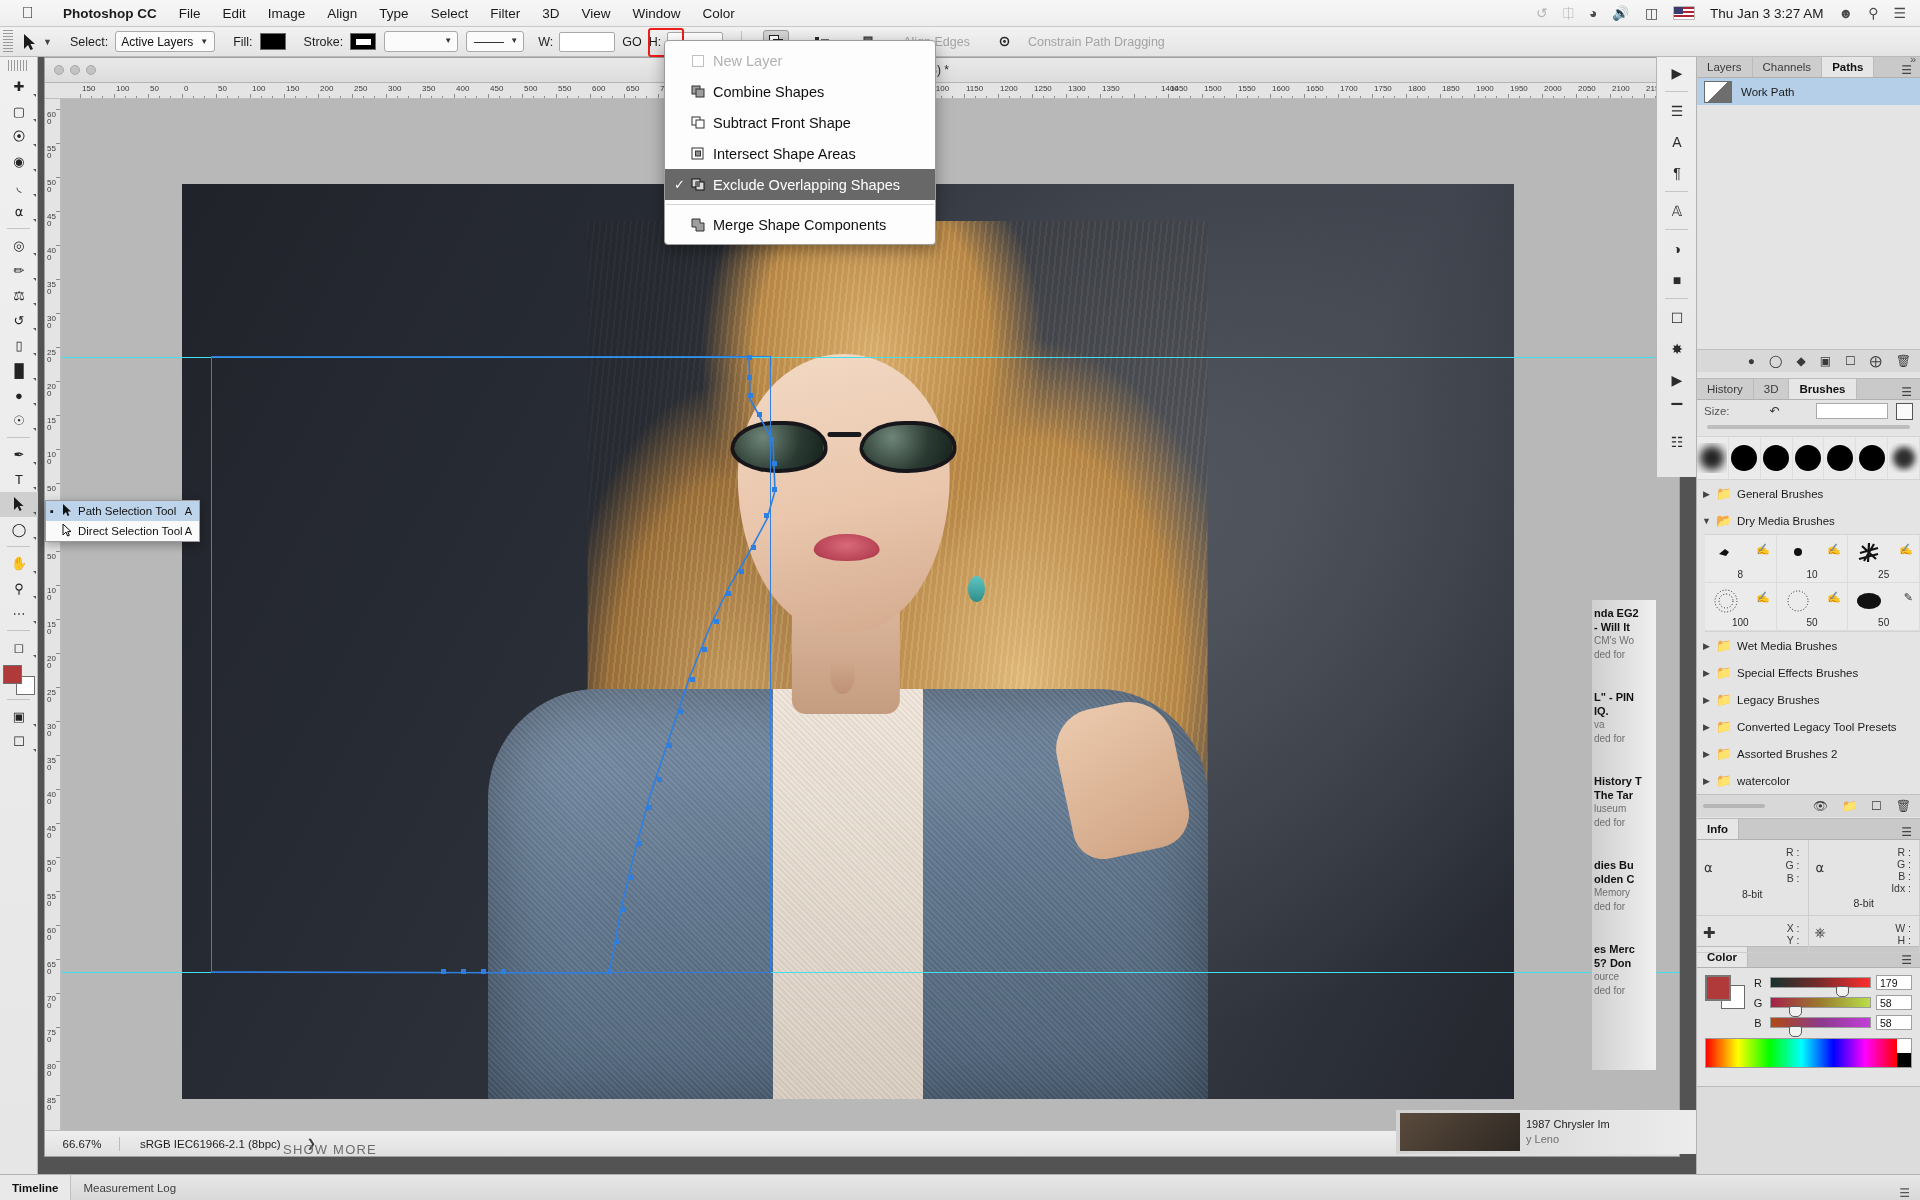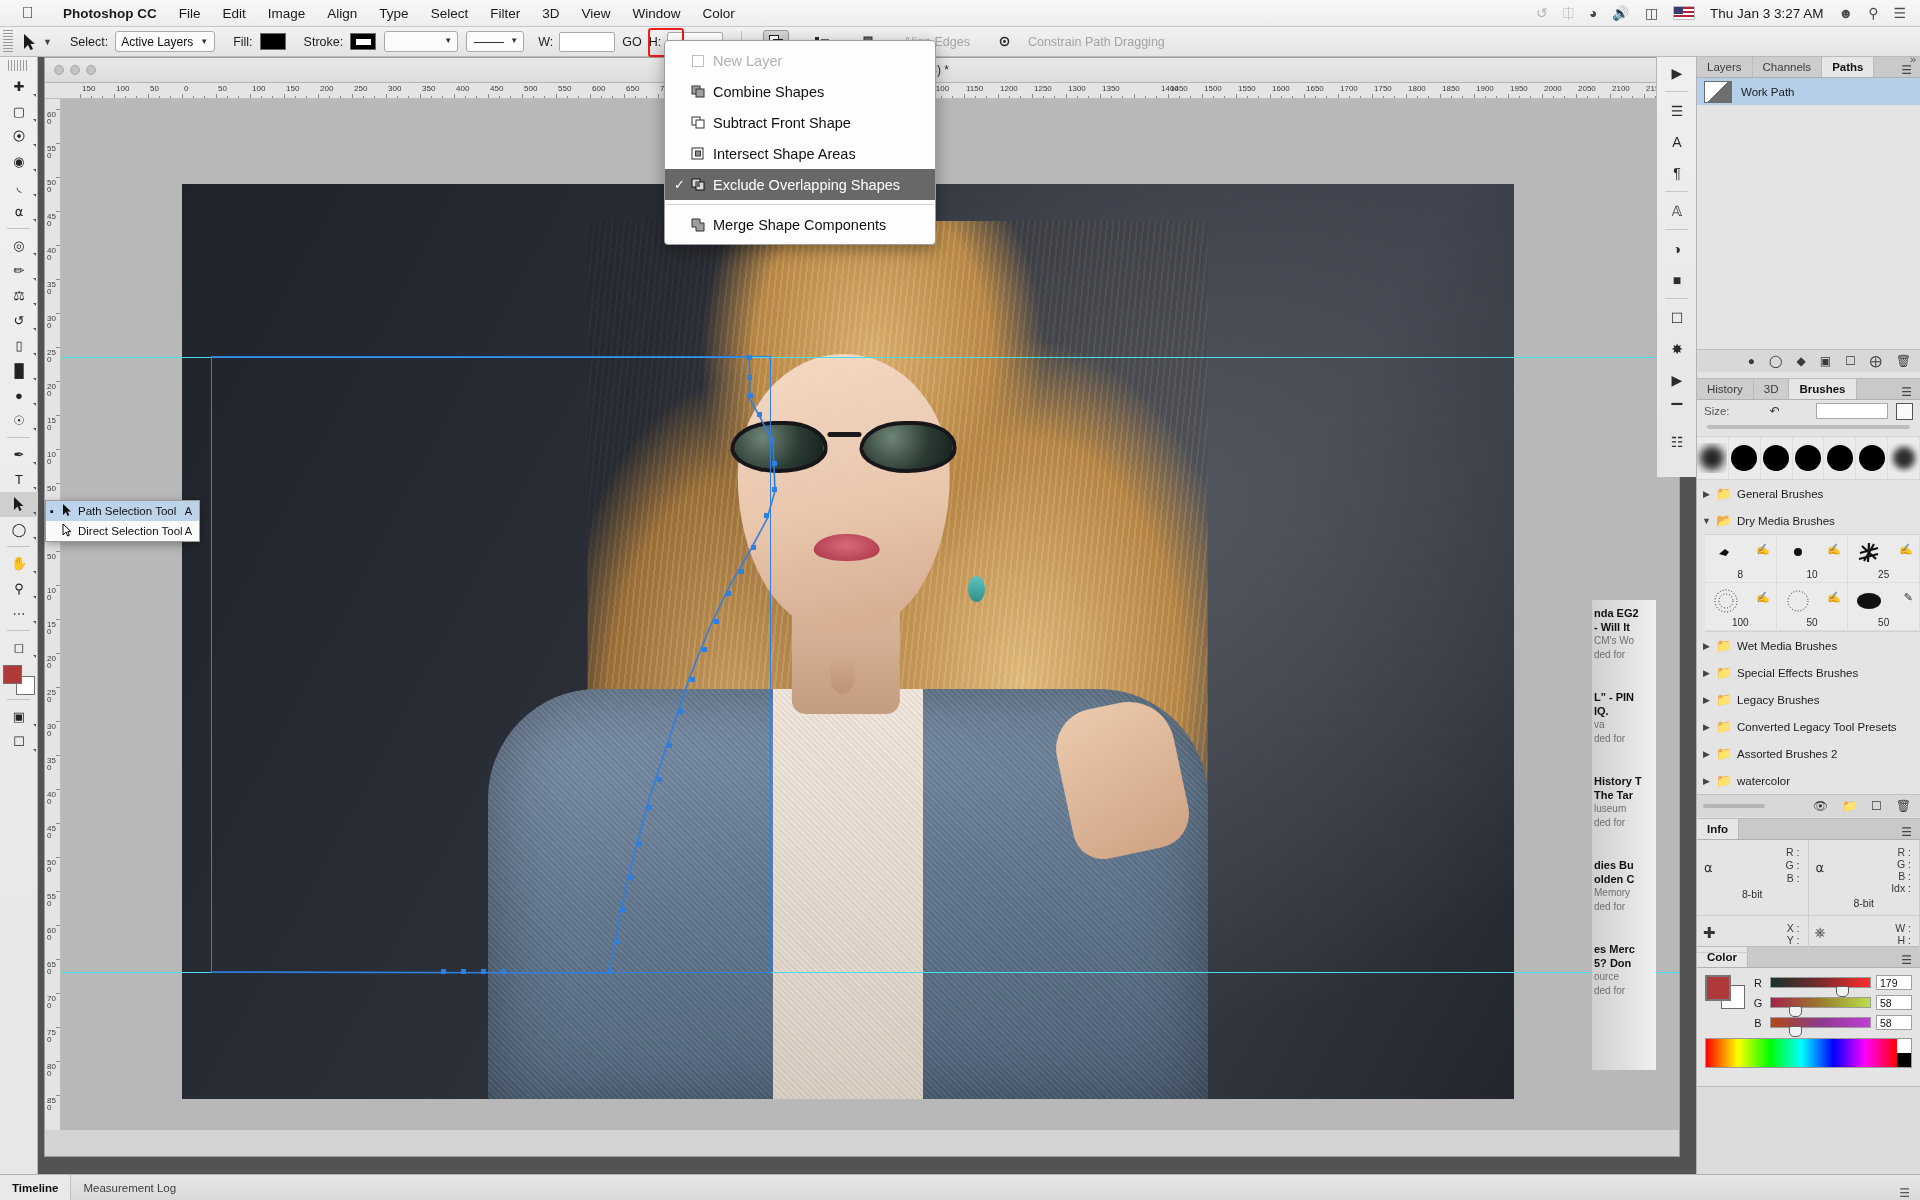--- a/index.html
+++ b/index.html
@@ -511,20 +511,27 @@
       <b>dies Bu</b>
       <b>olden C</b>
       <s>Memory</s>
       <s>ded for</s>
     </div>
     <div>
       <b>es Merc</b>
       <b>5? Don</b>
       <s>ource</s>
       <s>ded for</s>
+    </div>
+  </div>
+  <div style="position:absolute;right:224px;bottom:46px;width:300px;height:44px;background:linear-gradient(90deg,#d2d2d2,#ececec);z-index:29;display:flex;align-items:center;padding-left:4px;gap:6px;">
+    <div style="width:120px;height:38px;background:linear-gradient(135deg,#5a4a3c,#2e2823);"></div>
+    <div style="font-size:11px;color:#1c1c1c;line-height:15px;">
+      <div>1987 Chrysler Im</div>
+      <div style="color:#6f6f6f">y Leno</div>
     </div>
   </div>
 
   <div class="docwin">
     <div class="doctab">
       <span class="tdots">
           <i></i>
           <i></i>
           <i></i>
         </span>
@@ -840,20 +847,27 @@
             <rect x="554" y="840" width="5" height="5"></rect>
           <rect x="546" y="870" width="5" height="5"></rect>
           <rect x="380" y="870" width="5" height="5"></rect>
             <rect x="400" y="870" width="5" height="5"></rect>
           <rect x="420" y="870" width="5" height="5"></rect>
             <rect x="440" y="870" width="5" height="5"></rect>
         </g>
       </svg>
     </div>
 
+    <div class="cstatus">
+      <div class="cs-zoom">66.67%</div>
+      <div class="cs-sep"></div>
+      <div class="cs-prof">sRGB IEC61966-2.1 (8bpc)</div>
+      <div class="cs-arw">❯</div>
+      <div class="showmore">SHOW MORE</div>
+    </div>
   </div>
 
   <div class="minidock">
     <div class="md-cell">▶</div>
     <div class="md-div"></div>
     <div class="md-cell">☰</div>
     <div class="md-cell">A</div>
     <div class="md-cell">¶</div>
     <div class="md-div"></div>
     <div class="md-cell">𝔸</div>

